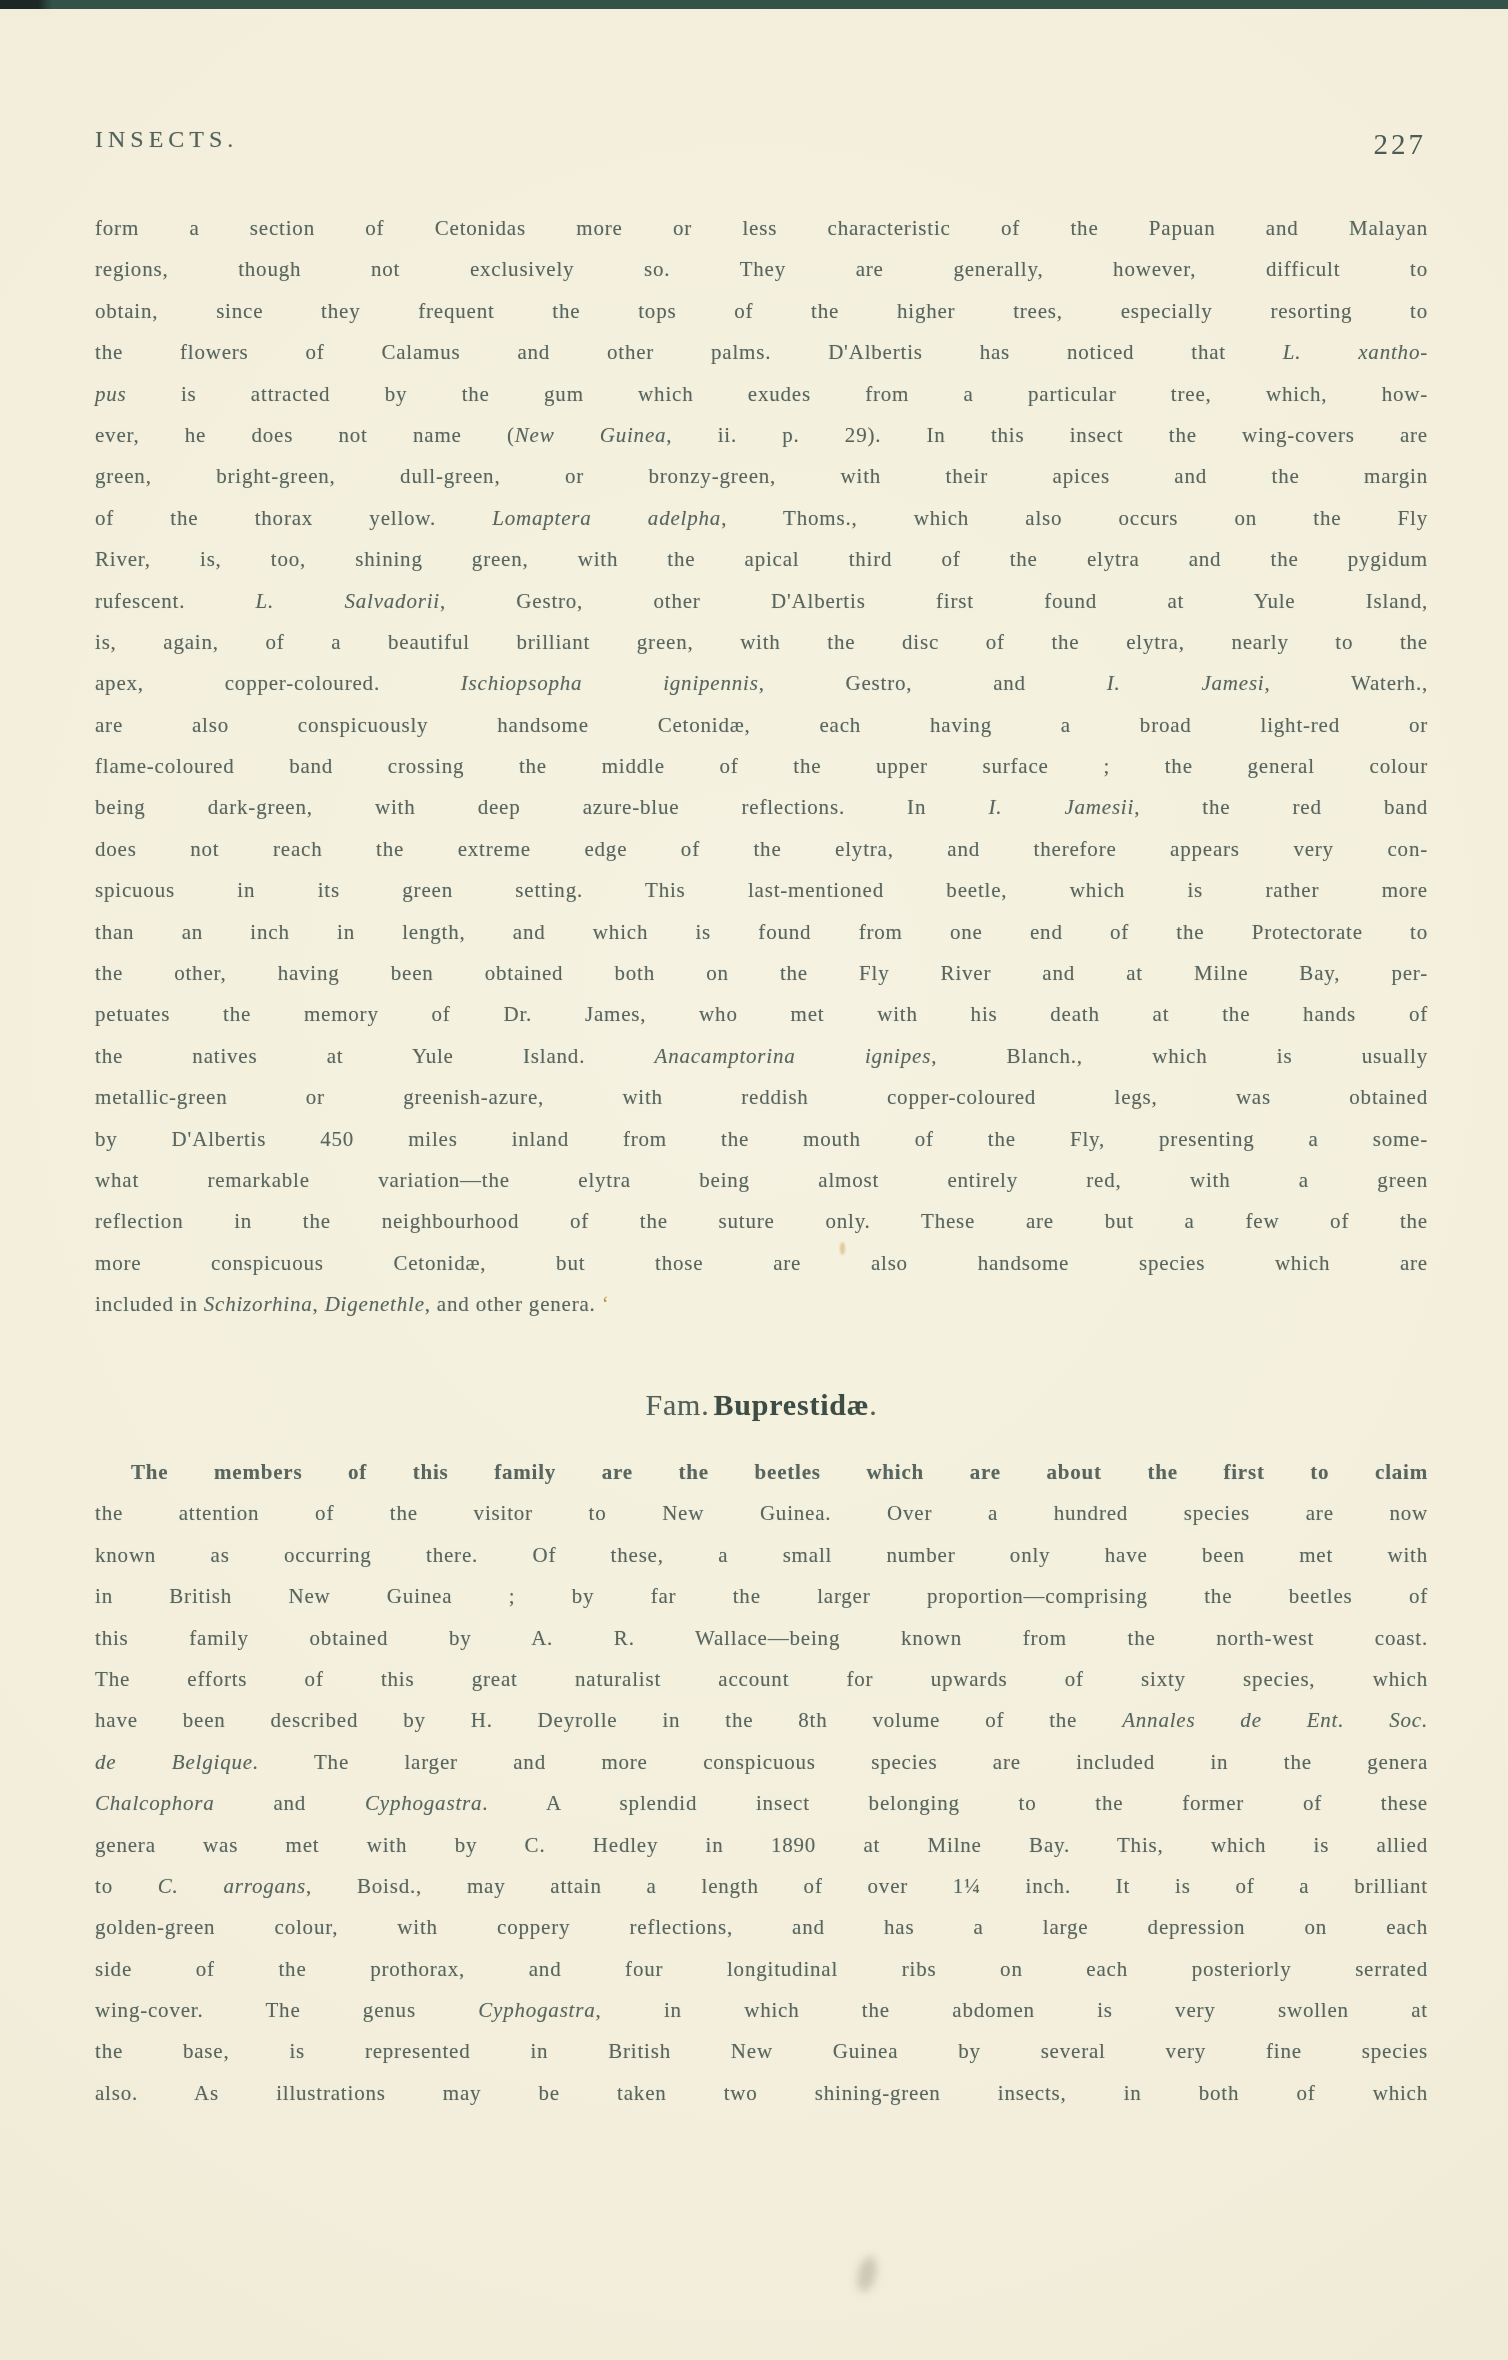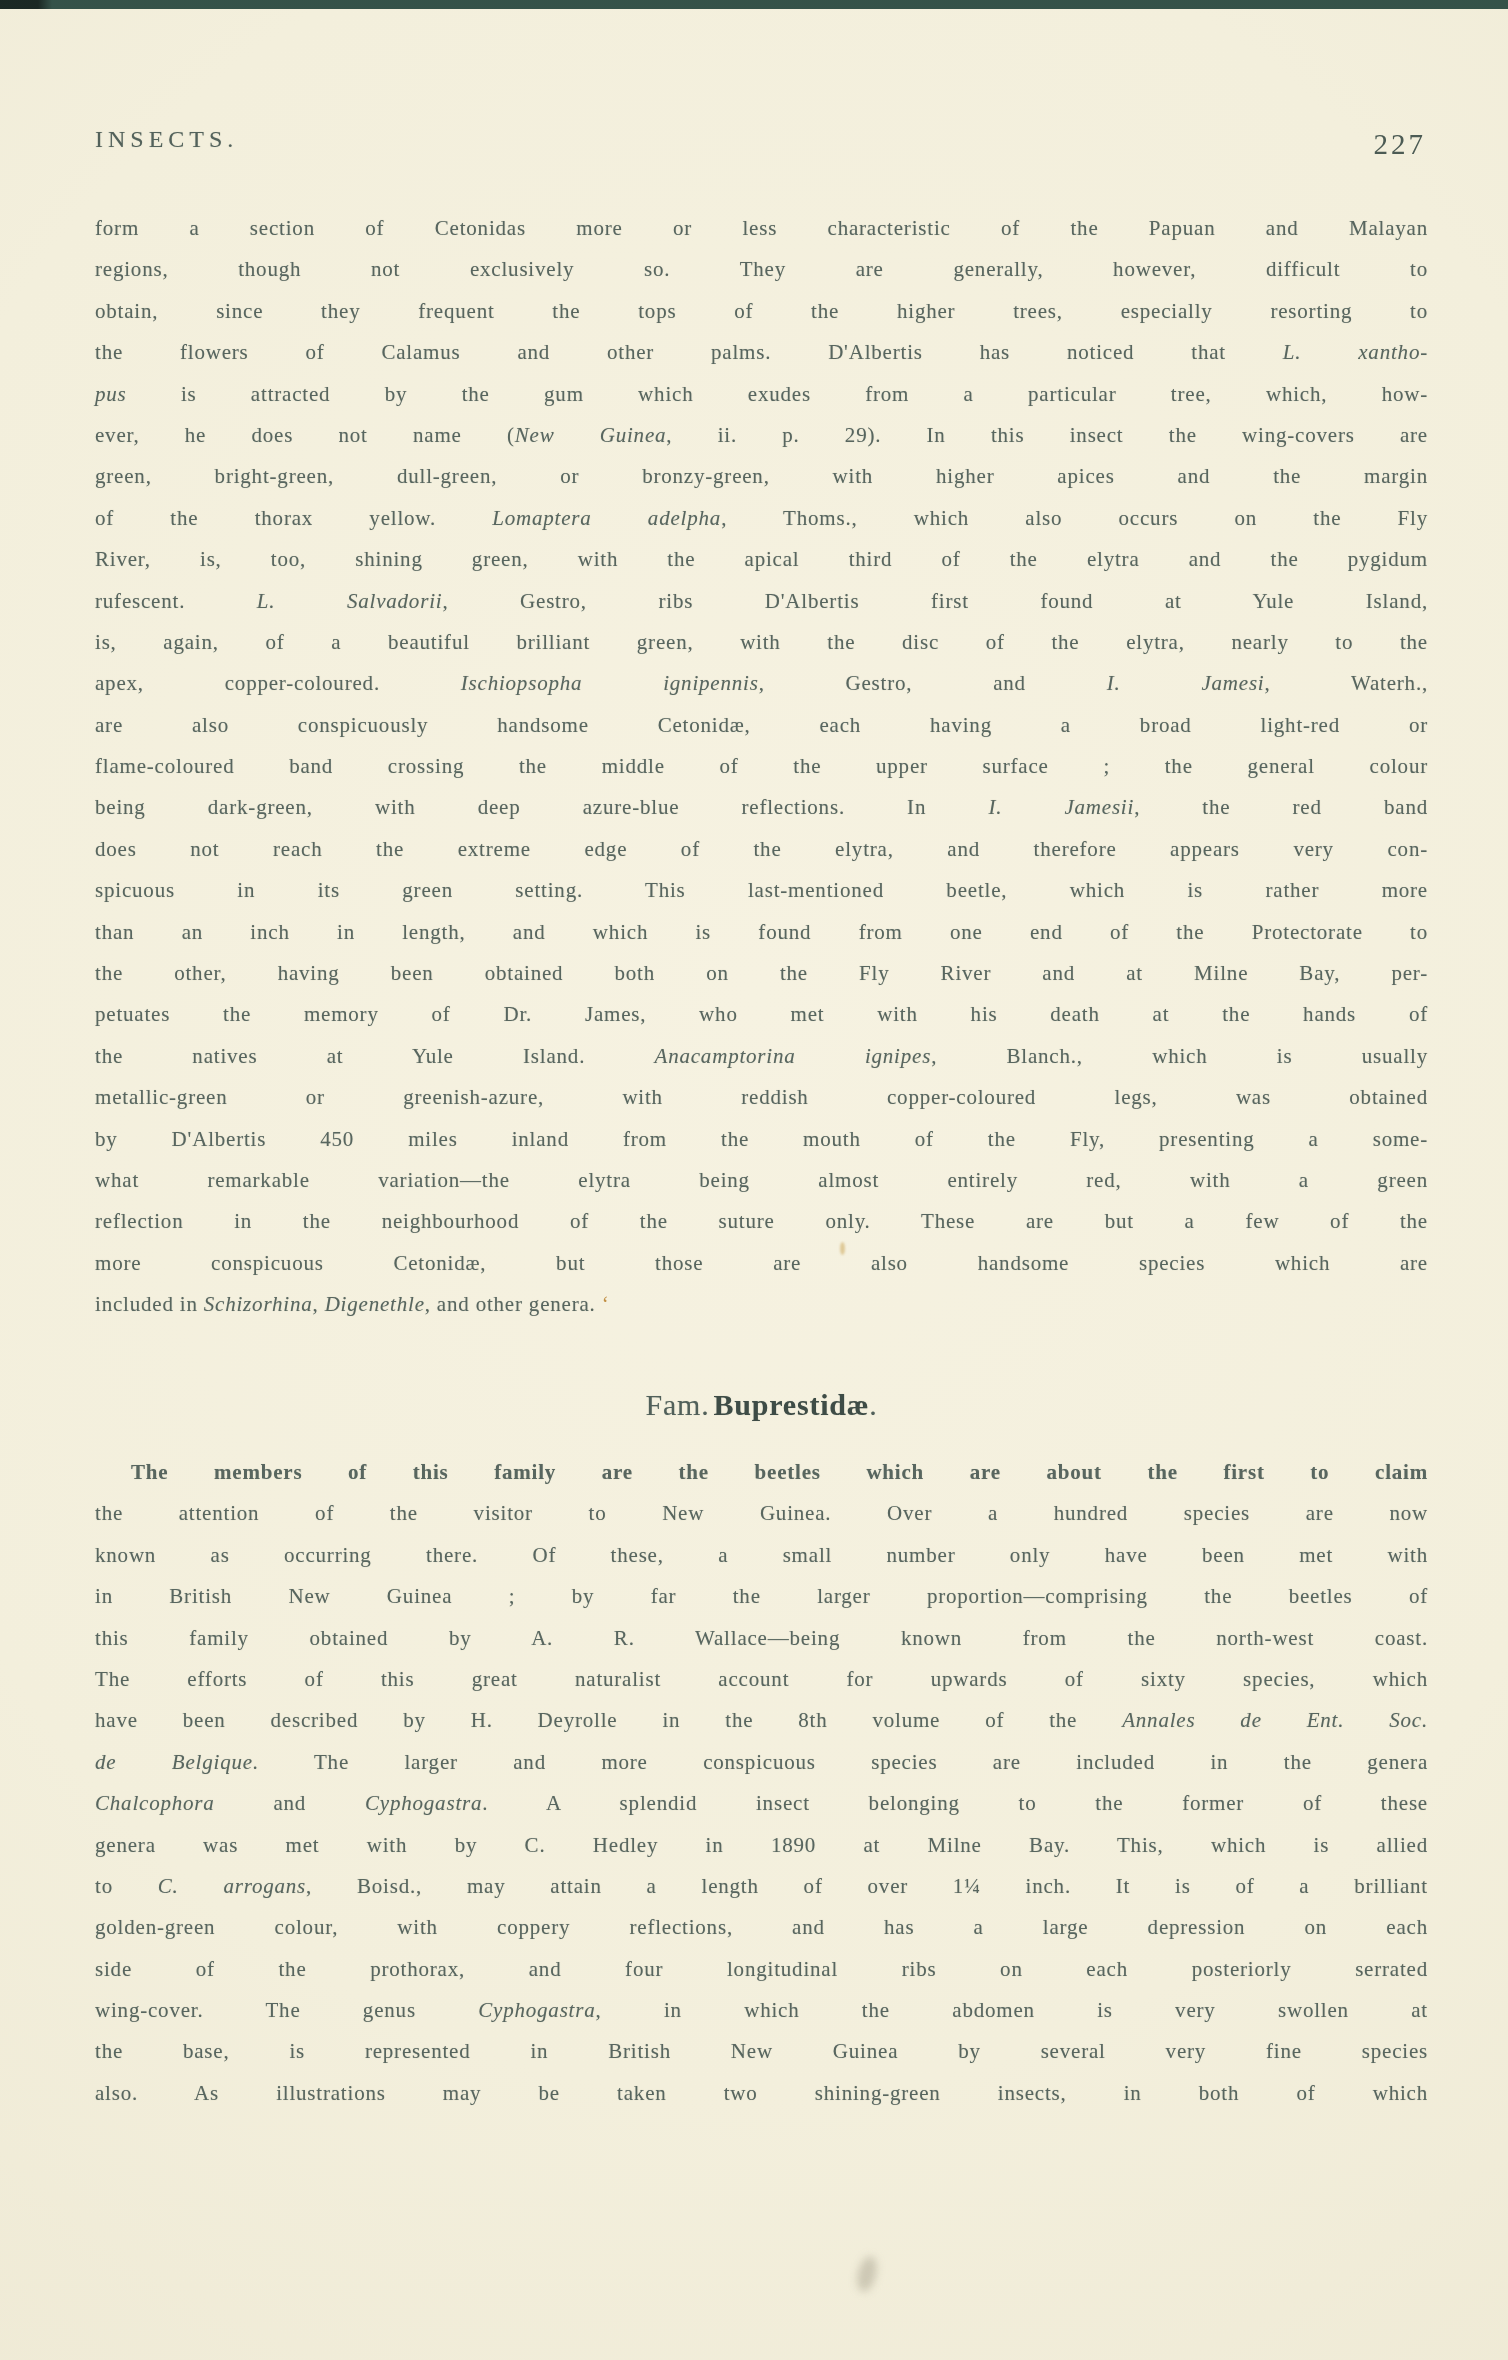--- a/index.html
+++ b/index.html
@@ -79,24 +79,24 @@
     <div class="pagenum">227</div>
   </div>
 
   <div class="para para-1">
       <div class="line"><span>form a section of Cetonidas more or less characteristic of the Papuan and Malayan</span></div>
       <div class="line"><span>regions, though not exclusively so.  They are generally, however, difficult to</span></div>
       <div class="line"><span>obtain, since they frequent the tops of the higher trees, especially resorting to</span></div>
       <div class="line"><span>the flowers of Calamus and other palms.  D'Albertis has noticed that </span><span class="it">L. xantho-</span></div>
       <div class="line"><span class="it">pus</span><span> is attracted by the gum which exudes from a particular tree, which, how-</span></div>
       <div class="line"><span>ever, he does not name (</span><span class="it">New Guinea</span><span>, ii. p. 29).  In this insect the wing-covers are</span></div>
-      <div class="line"><span>green, bright-green, dull-green, or bronzy-green, with higher apices and the margin</span></div>
+      <div class="line"><span>green, bright-green, dull-green, or bronzy-green, with their apices and the margin</span></div>
       <div class="line"><span>of the thorax yellow.  </span><span class="it">Lomaptera adelpha</span><span>, Thoms., which also occurs on the Fly</span></div>
       <div class="line"><span>River, is, too, shining green, with the apical third of the elytra and the pygidum</span></div>
-      <div class="line"><span>rufescent.  </span><span class="it">L. Salvadorii</span><span>, Gestro, ribs D'Albertis first found at Yule Island,</span></div>
+      <div class="line"><span>rufescent.  </span><span class="it">L. Salvadorii</span><span>, Gestro, other D'Albertis first found at Yule Island,</span></div>
       <div class="line"><span>is, again, of a beautiful brilliant green, with the disc of the elytra, nearly to the</span></div>
       <div class="line"><span>apex, copper-coloured.  </span><span class="it">Ischiopsopha ignipennis</span><span>, Gestro, and </span><span class="it">I. Jamesi</span><span>, Waterh.,</span></div>
       <div class="line"><span>are also conspicuously handsome Cetonidæ, each having a broad light-red or</span></div>
       <div class="line"><span>flame-coloured band crossing the middle of the upper surface ; the general colour</span></div>
       <div class="line"><span>being dark-green, with deep azure-blue reflections.  In </span><span class="it">I. Jamesii</span><span>, the red band</span></div>
       <div class="line"><span>does not reach the extreme edge of the elytra, and therefore appears very con-</span></div>
       <div class="line"><span>spicuous in its green setting.  This last-mentioned beetle, which is rather more</span></div>
       <div class="line"><span>than an inch in length, and which is found from one end of the Protectorate to</span></div>
       <div class="line"><span>the other, having been obtained both on the Fly River and at Milne Bay, per-</span></div>
       <div class="line"><span>petuates the memory of Dr. James, who met with his death at the hands of</span></div>

